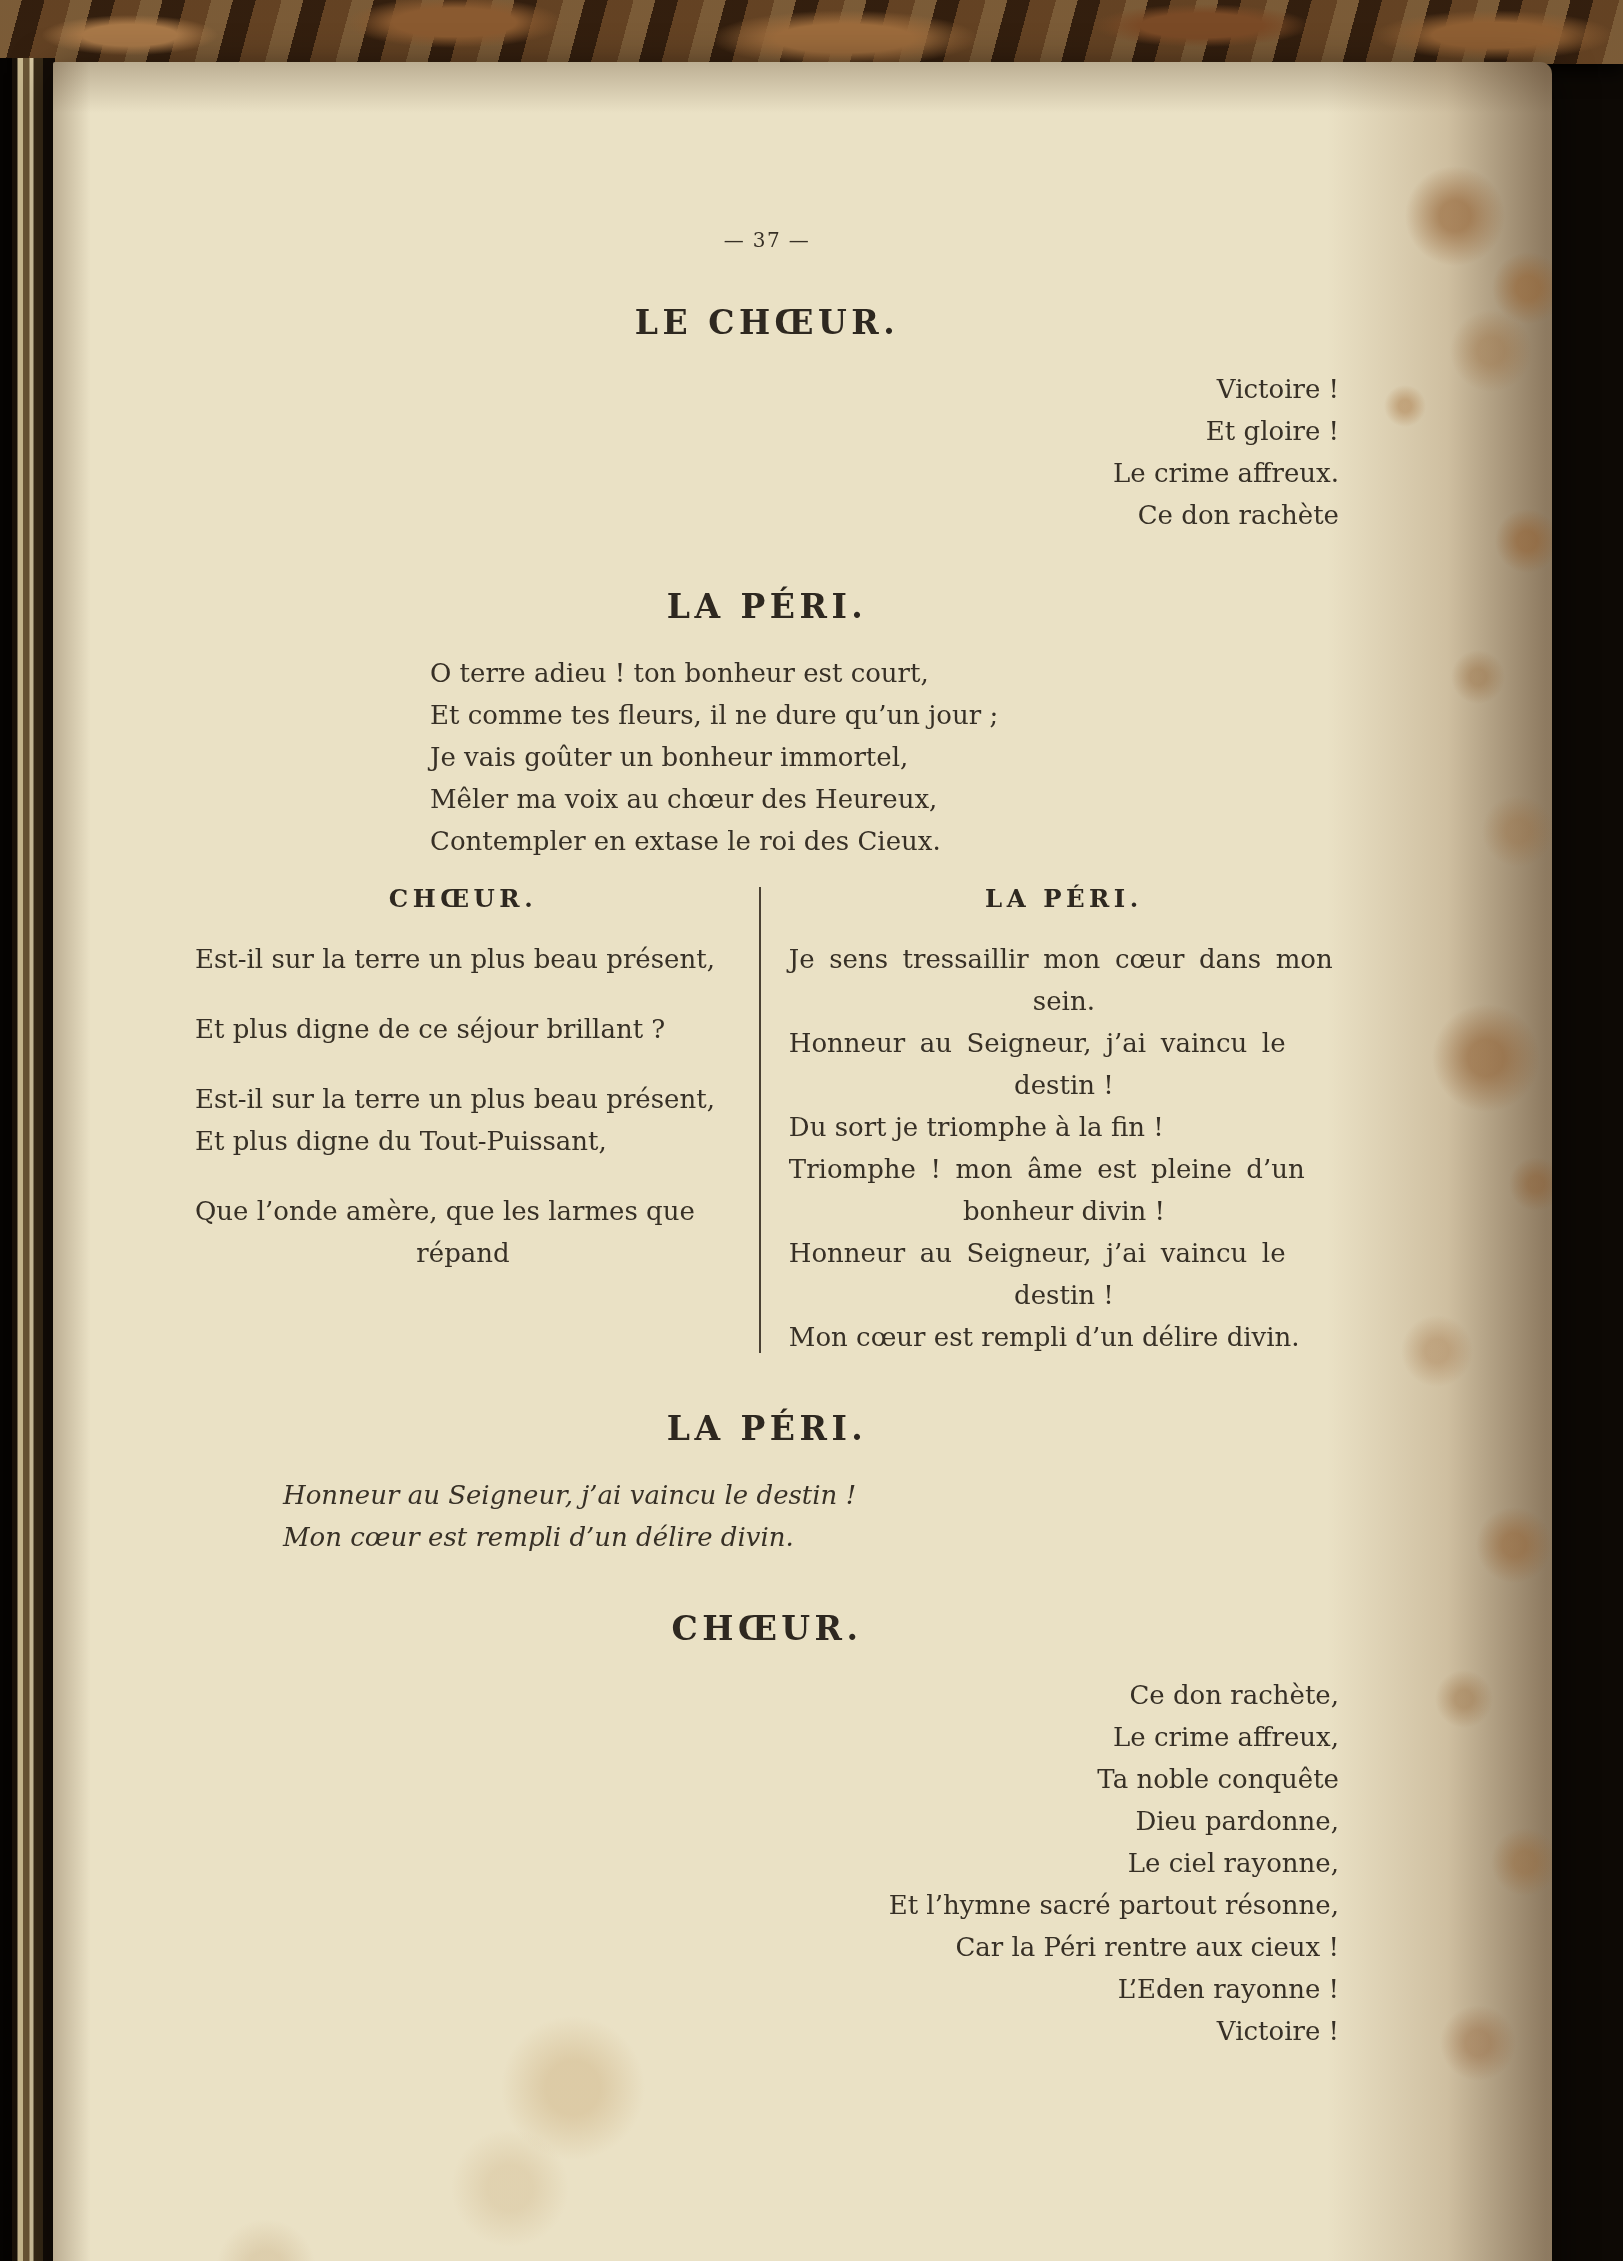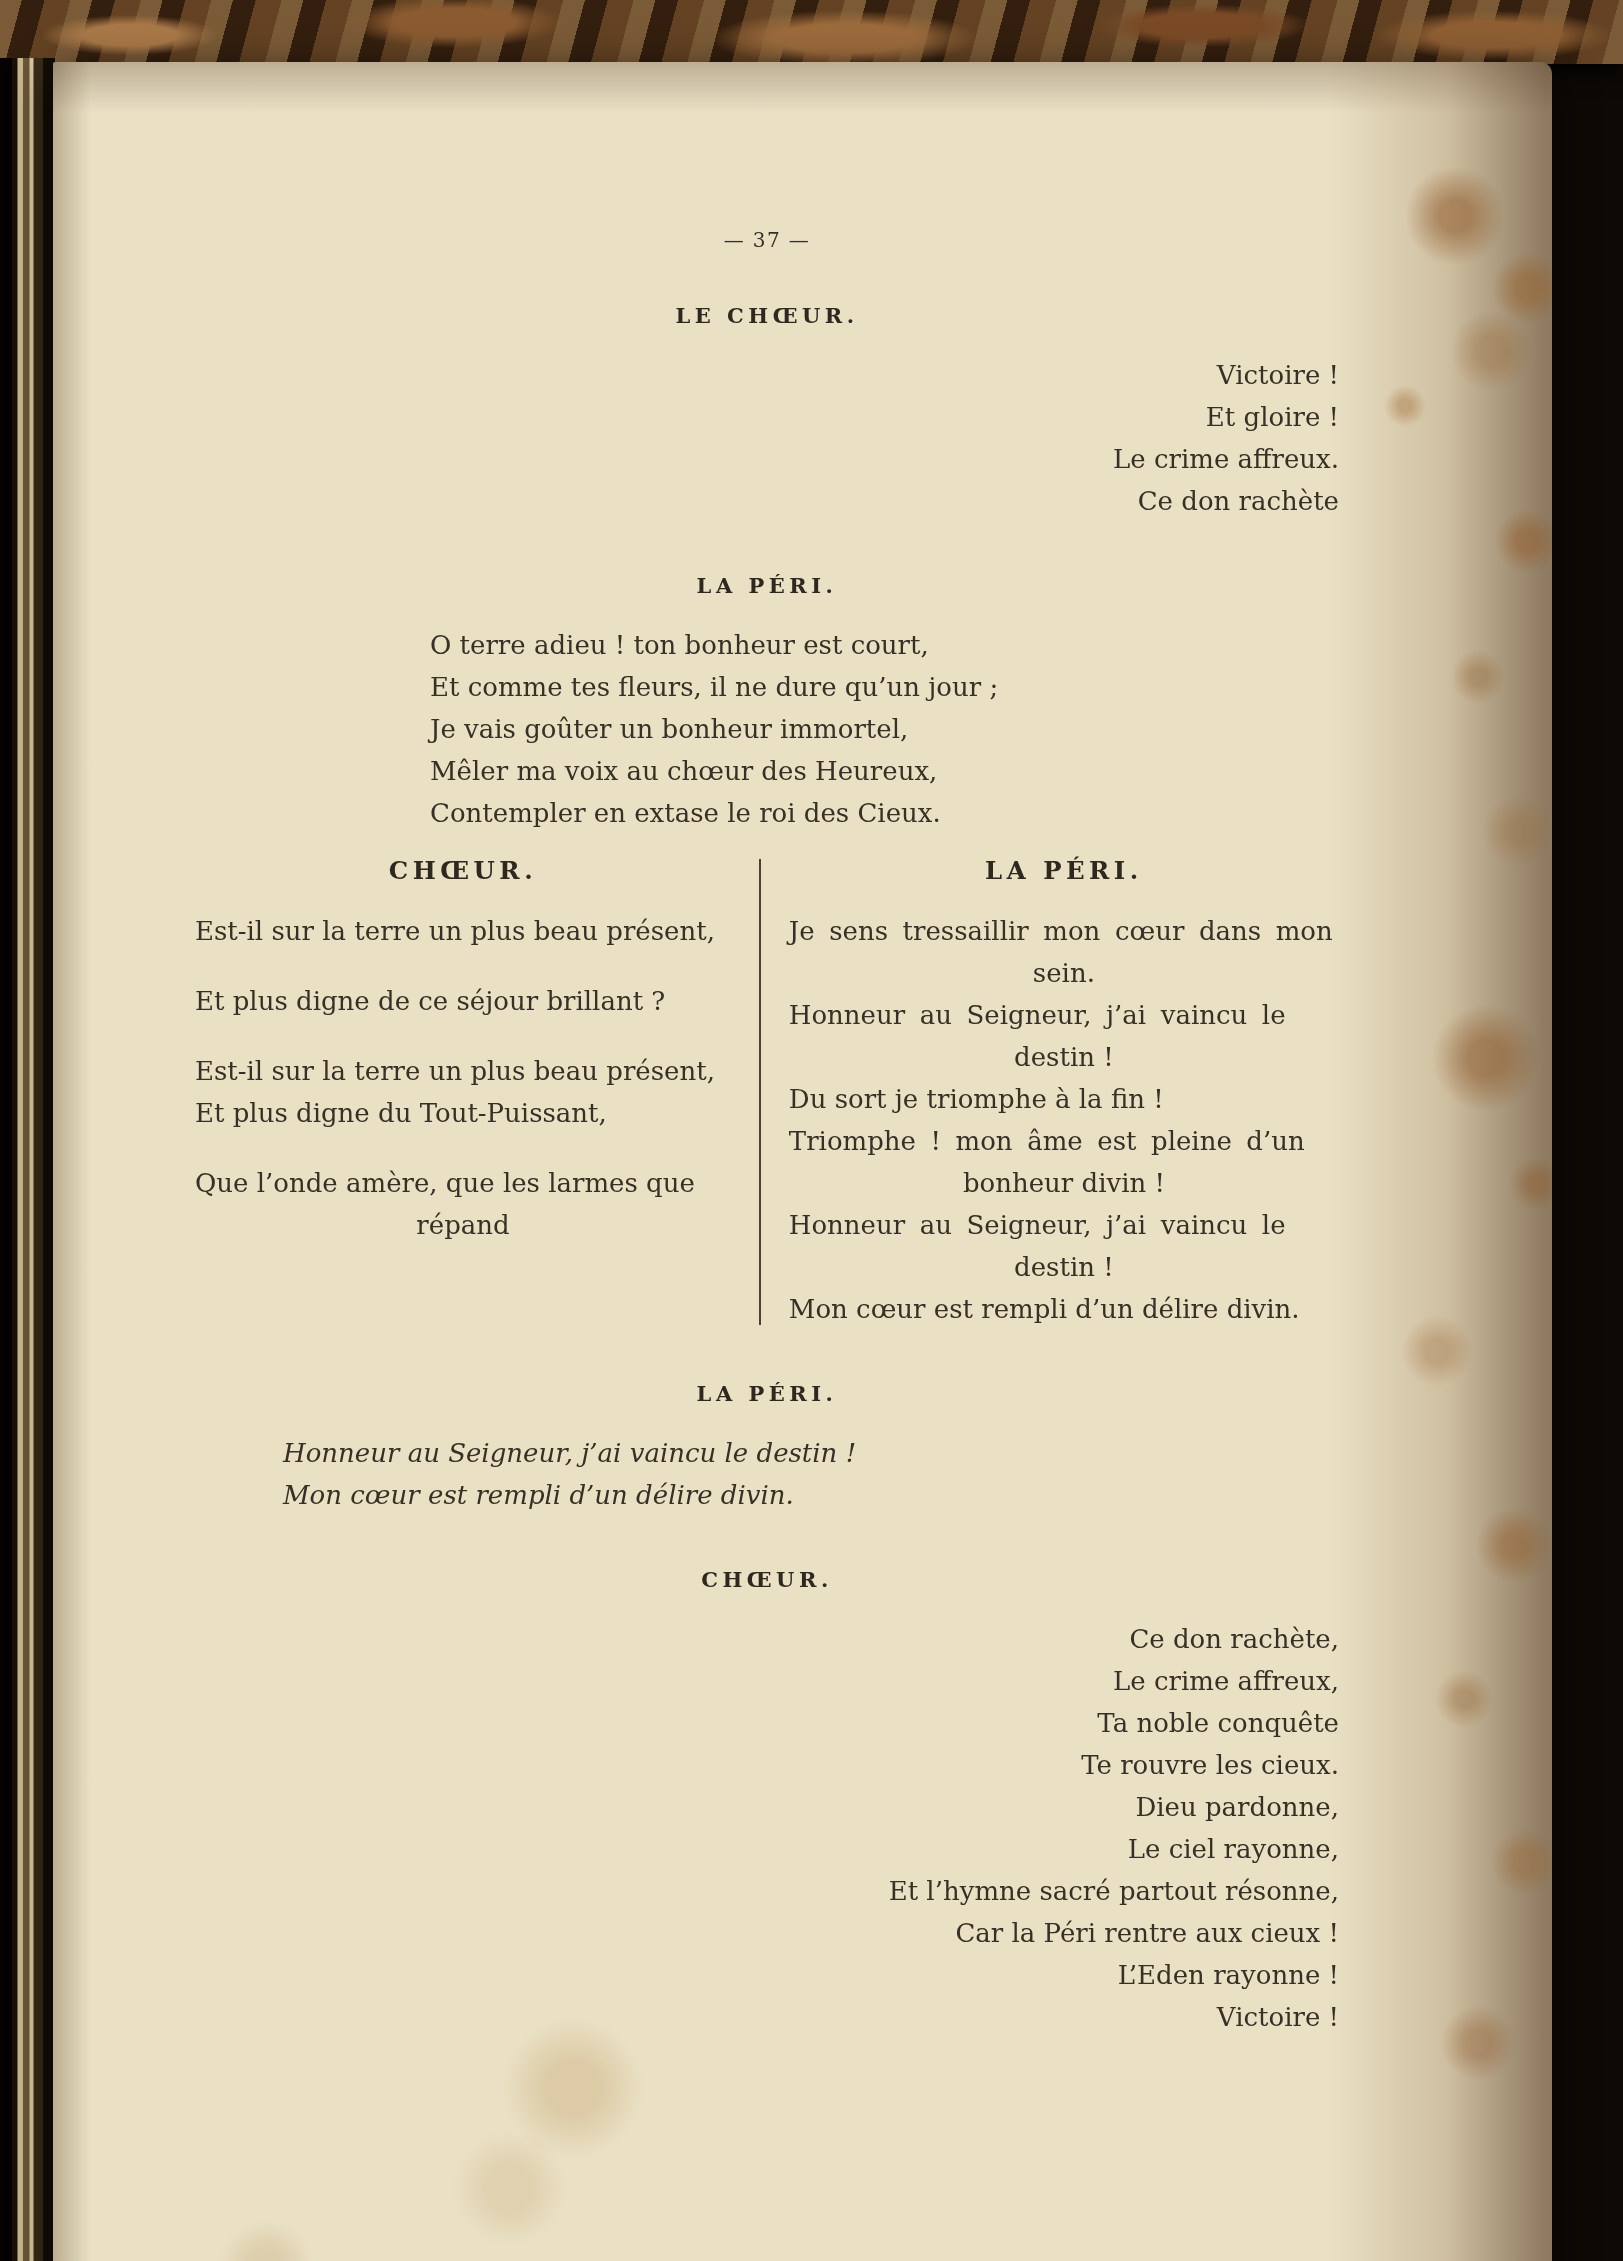--- a/index.html
+++ b/index.html
@@ -60,21 +60,21 @@
       linear-gradient(180deg, rgba(70,45,20,.28) 0, rgba(70,45,20,0) 2.2%),
       linear-gradient(0deg, rgba(90,60,30,.3) 0, rgba(90,60,30,0) 3.5%),
       linear-gradient(90deg, rgba(80,55,28,.3) 0, rgba(80,55,28,0) 2.5%);
     box-shadow:0 11.8px 41px rgba(0,0,0,.65);
   }
 
   .content{position:absolute;left:142px;top:166px;width:1144px;color:#373026;}
 
   .pagenum{font-size:20px;text-align:center;letter-spacing:1.4px;margin:0 0 23.5px;}
   .heading{
-    font-size:21px;font-weight:bold;text-align:center;
+    font-size:33px;font-weight:bold;text-align:center;
     letter-spacing:4.5px;margin:51px 0 26px;color:#2e2820;
   }
   .vline{font-size:26px;line-height:42px;}
   .center{text-align:right;}
   .indent1{margin-left:235px;}
   .indent2{margin-left:88px;font-style:italic;}
 
   .duet{display:flex;margin-top:22px;}
   .col-left{width:536px;}
   .col-right{flex:1;}
@@ -145,21 +145,20 @@
       <div class="heading">LA PÉRI.</div>
       <div class="indent2">
         <div class="vline">Honneur au Seigneur, j’ai vaincu le destin !</div>
         <div class="vline">Mon cœur est rempli d’un délire divin.</div>
       </div>
 
       <div class="heading">CHŒUR.</div>
       <div class="vline center">Ce don rachète,</div>
       <div class="vline center">Le crime affreux,</div>
       <div class="vline center">Ta noble conquête</div>
-      <div class="vline center">Te rouvre les cieux.</div>
       <div class="vline center">Dieu pardonne,</div>
       <div class="vline center">Le ciel rayonne,</div>
       <div class="vline center">Et l’hymne sacré partout résonne,</div>
       <div class="vline center">Car la Péri rentre aux cieux !</div>
       <div class="vline center">L’Eden rayonne !</div>
       <div class="vline center">Victoire !</div>
 
     </div>
   </div>
 </div>

